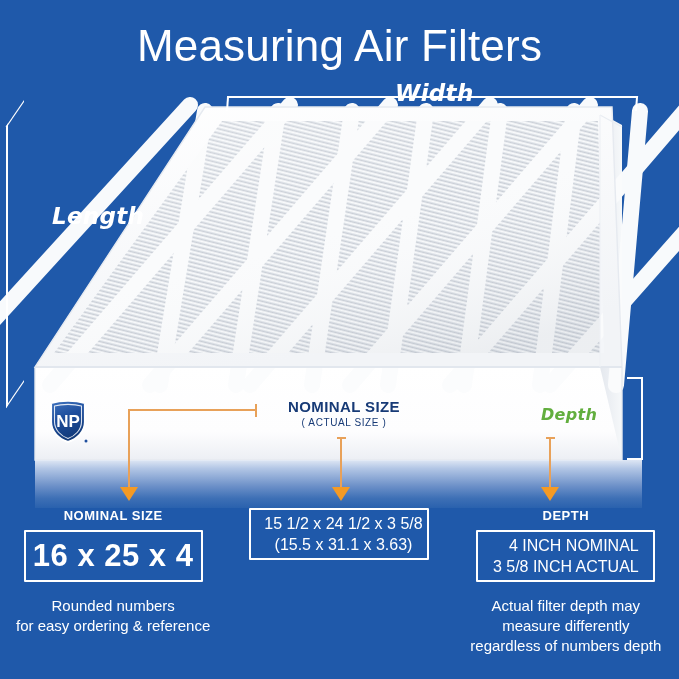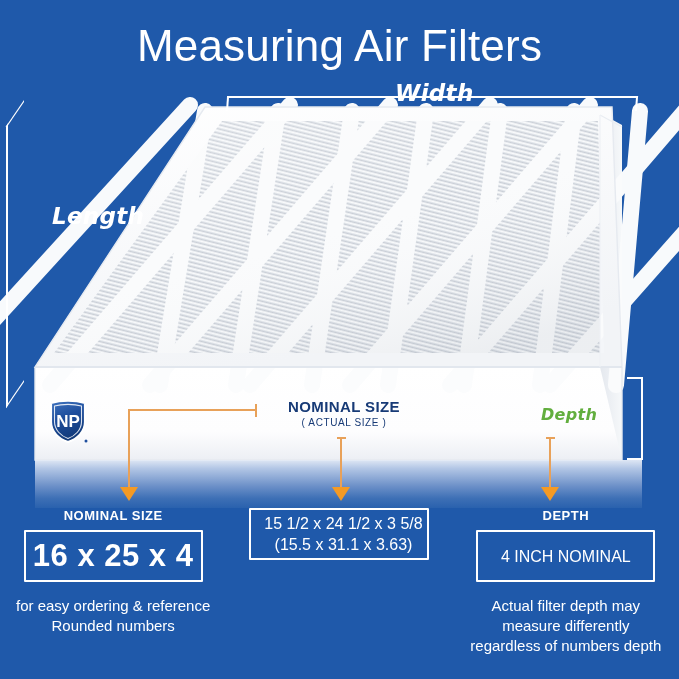--- a/index.html
+++ b/index.html
@@ -247,39 +247,40 @@
   <div id="cards">
 
     <div class="card">
       <div class="card-title">NOMINAL SIZE</div>
       <div class="card-box" id="box-nominal">
         <div class="boxtext">
           <span class="nowrapline">16 x 25 x 4</span>
         </div>
       </div>
       <div class="card-desc">
+        <span class="nowrapline">Rounded numbers</span>
         <span class="nowrapline">for easy ordering &amp; reference</span>
-        <span class="nowrapline">Rounded numbers</span>
       </div>
     </div>
 
     <div class="card">
       <div class="card-box" id="box-actual">
         <div class="boxtext">
           <span class="nowrapline">15 1/2 x 24 1/2 x 3 5/8</span>
           <span class="nowrapline">(15.5 x 31.1 x 3.63)</span>
         </div>
       </div>
     </div>
 
     <div class="card">
       <div class="card-title">DEPTH</div>
       <div class="card-box" id="box-depth">
         <div class="boxtext">
           <span class="nowrapline">4 INCH NOMINAL</span>
+          <span class="nowrapline">3 5/8 INCH ACTUAL</span>
         </div>
       </div>
       <div class="card-desc">
         <span class="nowrapline">Actual filter depth may</span>
         <span class="nowrapline">measure differently</span>
         <span class="nowrapline">regardless of numbers depth</span>
       </div>
     </div>
 
   </div>

